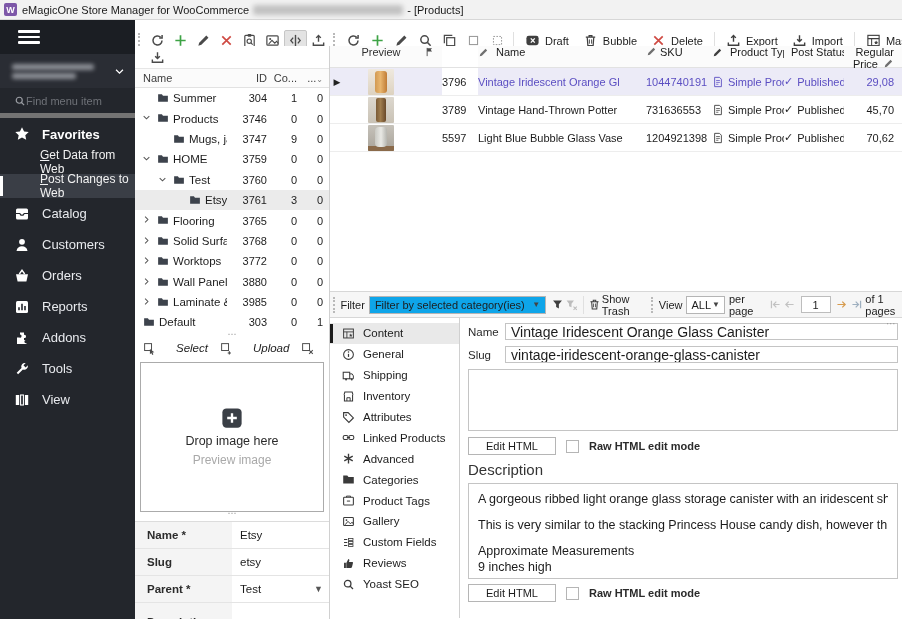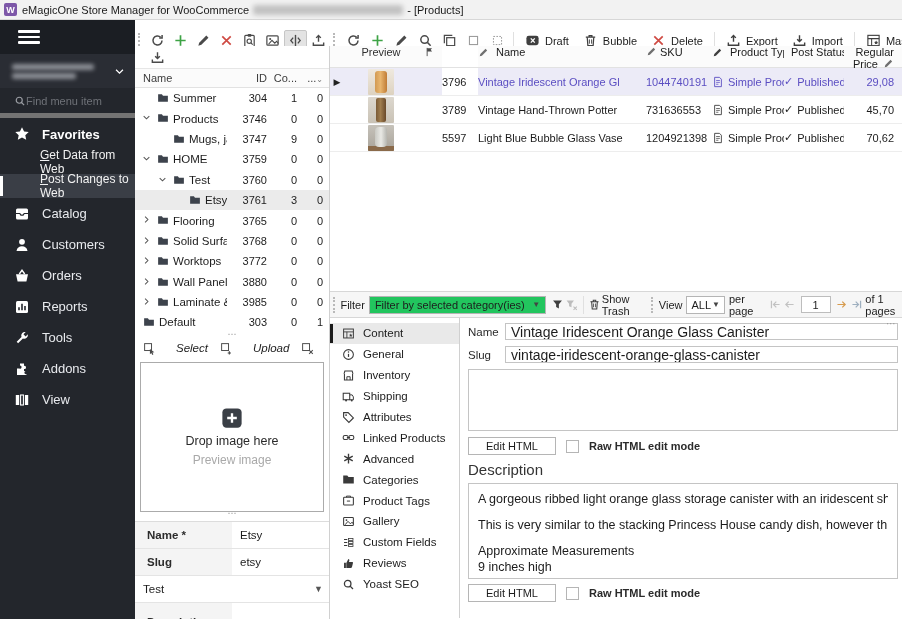--- a/index.html
+++ b/index.html
@@ -102,21 +102,21 @@
   .chk { font-weight:bold; color:#1c1c1c; }
   .c-price { flex:1; text-align:right; padding-right:8px; color:#1c1c1c; }
   .hpencil { color:#6f6f6f; margin-right:3px; }
   .thumb { width:26px; height:26px; position:relative; overflow:hidden; border-radius:1px; }
   .t1 { background:linear-gradient(#efe9df,#ddd2c0); } .t1::after { content:""; position:absolute; left:7px; top:2px; width:12px; height:22px; border-radius:3px; background:linear-gradient(90deg,#d29a52,#e9b66e 45%,#c07c36); }
   .t2 { background:linear-gradient(#ddd8cf,#c9c2b5); } .t2::after { content:""; position:absolute; left:8px; top:1px; width:10px; height:24px; border-radius:2px; background:linear-gradient(90deg,#7a5a36,#a07d4e 45%,#69492a); }
   .t3 { background:linear-gradient(#c6c2ba,#a8a39a); } .t3::before { content:""; position:absolute; bottom:0; left:0; right:0; height:5px; background:#8a6a4a; } .t3::after { content:""; position:absolute; left:7px; top:2px; width:12px; height:20px; border-radius:4px; background:linear-gradient(90deg,#c9c9c3,#e9e9e5 50%,#b5b5af); }
 
   
   .filterbar { height:26px; background:#f6f6f6; border-bottom:1px solid #d7d7d7; display:flex; align-items:center; font-size:11px; color:#1d1d1d; }
-  .fsel { width:243px; height:18px; background:#22c55e; border:1px solid #b5b5b5; display:flex; align-items:center; justify-content:space-between; padding:0 5px; margin-left:4px; cursor:pointer; }
+  .fsel { width:243px; height:18px; background:#0ea5e9; border:1px solid #b5b5b5; display:flex; align-items:center; justify-content:space-between; padding:0 5px; margin-left:4px; cursor:pointer; }
   .fsel span { white-space:nowrap; overflow:hidden; }
   .vsel { width:40px; height:18px; background:#fff; border:1px solid #b5b5b5; display:flex; align-items:center; justify-content:space-between; padding:0 4px; margin:0 4px; cursor:pointer; }
   .fbtn { display:flex; align-items:center; justify-content:center; width:20px; height:20px; color:#3f3f3f; cursor:pointer; }
   .fbtn.dim { color:#bcbcbc; }
   .pg-input { width:30px; height:17px; border:1px solid #bdbdbd; text-align:center; font-size:11px; font-family:inherit; color:#222; margin:0 4px; }
   .pag-dim { color:#c2c2c2; } .pag-amber { color:#d79b4e; } .pag-blue { color:#9fb0c0; }
 
   
   .detail { display:flex; height:300px; }
   .tabs { width:130px; border-right:1px solid #d0d0d0; padding-top:5px; }
@@ -404,29 +404,29 @@
       <span>Orders</span>
     </div>
     <div class="sb-item">
       <svg class="ic16">
           <use href="#sym-chart"></use>
         </svg>
       <span>Reports</span>
     </div>
     <div class="sb-item">
       <svg class="ic16">
+          <use href="#sym-puzzle"></use>
+        </svg>
+      <span>Addons</span>
+    </div>
+    <div class="sb-item">
+      <svg class="ic16">
           <use href="#sym-wrench"></use>
         </svg>
       <span>Tools</span>
-    </div>
-    <div class="sb-item">
-      <svg class="ic16">
-          <use href="#sym-puzzle"></use>
-        </svg>
-      <span>Addons</span>
     </div>
     <div class="sb-item">
       <svg class="ic16">
           <use href="#sym-viewcols"></use>
         </svg>
       <span>View</span>
     </div>
   </div>
 
   <div class="toolbar">
@@ -775,20 +775,21 @@
     <div class="leftform">
       <div class="lf-row">
         <span class="lf-label">Name *</span>
         <span class="lf-value">Etsy</span>
       </div>
       <div class="lf-row">
         <span class="lf-label">Slug</span>
         <span class="lf-value">etsy</span>
       </div>
       <div class="lf-row">
+        <span class="lf-label">Parent *</span>
         <span class="lf-value">
           <span>Test</span>
           <span class="lf-caret">▼</span>
         </span>
       </div>
       <div class="lf-row tall" style="min-height:38px">
         <span class="lf-label">Description</span>
         <span class="lf-value"></span>
       </div>
     </div>
@@ -963,29 +964,29 @@
             <span>Content</span>
           </div>
         <div class="tab">
             <svg class="ic13">
               <use href="#sym-info"></use>
             </svg>
             <span>General</span>
           </div>
         <div class="tab">
             <svg class="ic13">
+              <use href="#sym-ship"></use>
+            </svg>
+            <span>Shipping</span>
+          </div>
+        <div class="tab">
+            <svg class="ic13">
               <use href="#sym-shop"></use>
             </svg>
             <span>Inventory</span>
-          </div>
-        <div class="tab">
-            <svg class="ic13">
-              <use href="#sym-ship"></use>
-            </svg>
-            <span>Shipping</span>
           </div>
         <div class="tab">
             <svg class="ic13">
               <use href="#sym-tag"></use>
             </svg>
             <span>Attributes</span>
           </div>
         <div class="tab">
             <svg class="ic13">
               <use href="#sym-link"></use>

